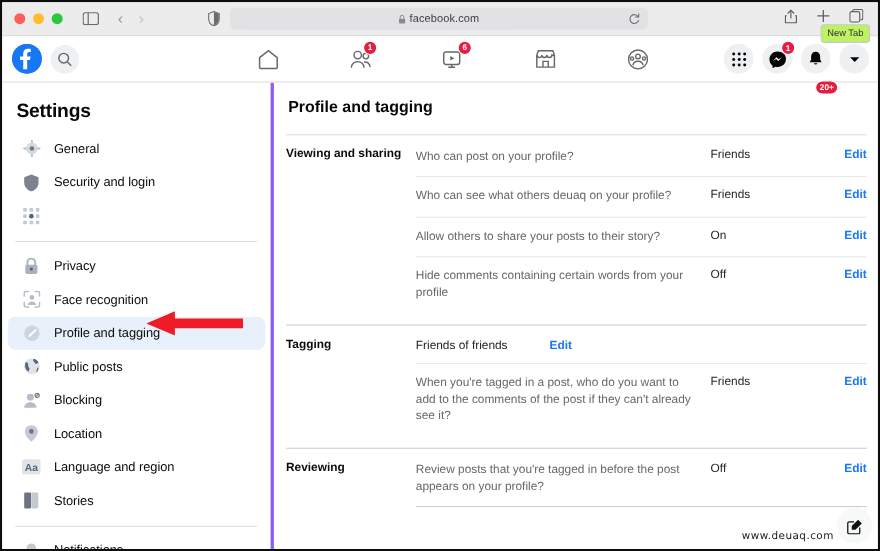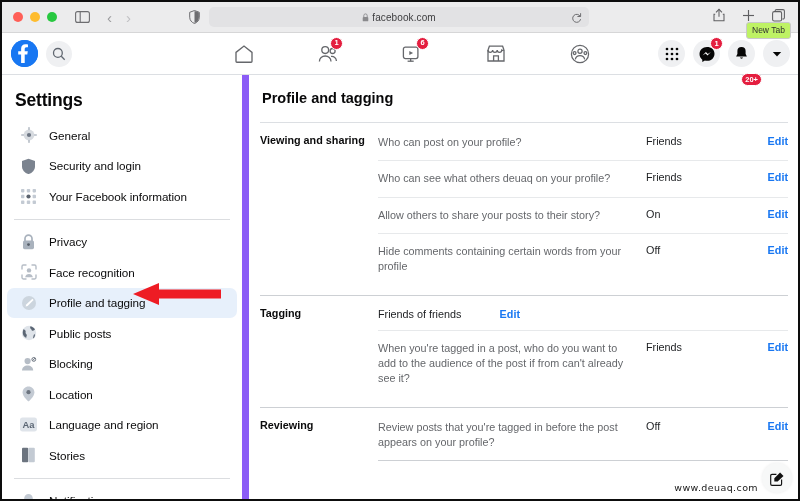--- a/index.html
+++ b/index.html
@@ -122,21 +122,21 @@
     position: relative;
     color: #050505;
   }
   .round-btn .badge.rb { top: -3px; right: -3px; }
   .round-btn .badge.rb2 { top: -5px; right: -7px; margin-top: 38px; }
 
   
   .sidebar {
     position: absolute; left: 0; top: 73px; width: 247px; height: 424px;
     background: #fff;
-    border-right: 7px solid #8b5cf6;
+    border-right: 3px solid #8b5cf6;
     padding-top: 8px;
     overflow: hidden;
   }
   .settings-title {
     font-size: 17.5px; font-weight: bold; color: #080809;
     margin: 7px 0 9px 13px; letter-spacing: -0.2px;
   }
   .nav-item {
     display: flex; align-items: center;
     height: 30.5px;
@@ -437,21 +437,20 @@
             <rect x="11.6" y="0" width="3.4" height="3.4" rx=".8"></rect>
             <rect x="0" y="5.8" width="3.4" height="3.4" rx=".8"></rect>
             <rect x="11.6" y="5.8" width="3.4" height="3.4" rx=".8"></rect>
             <rect x="0" y="11.6" width="3.4" height="3.4" rx=".8"></rect>
             <rect x="5.8" y="11.6" width="3.4" height="3.4" rx=".8"></rect>
             <rect x="11.6" y="11.6" width="3.4" height="3.4" rx=".8"></rect>
           </g>
           <circle cx="7.5" cy="7.5" r="2.1" fill="#5c646f"></circle>
         </svg>
       </span>
-      <span class="nav-label">Your Facebook information</span>
     </div>
 
     <div class="nav-divider"></div>
 
     <div class="nav-item">
       <span class="nav-icon">
         <svg width="13" height="16" viewBox="0 0 13 16">
           <path d="M3 7 V4.6 a3.5 3.5 0 0 1 7 0 V7" fill="none" stroke="#a9b2bd" stroke-width="1.7"></path>
           <rect x="1" y="6.6" width="11" height="8.6" rx="1.6" fill="#a9b2bd"></rect>
           <circle cx="6.5" cy="10.6" r="1.4" fill="#555d68"></circle>
@@ -587,21 +586,21 @@
     <div class="group-rule"></div>
 
     <div class="row">
       <div class="grp">Tagging</div>
       <div style="flex:1;">
         <div class="cellwrap" style="padding-top:2px;">
           <div class="val">Friends of friends</div>
           <div class="edit">Edit</div>
         </div>
         <div class="cellwrap qsep">
-          <div class="q">When you're tagged in a post, who do you want to add to the audience of the post if from can't already see it?</div>
+          <div class="q">When you're tagged in a post, who do you want to add to the comments of the post if they can't already see it?</div>
           <div class="val">Friends</div>
           <div class="edit">Edit</div>
         </div>
       </div>
     </div>
 
     <div class="group-rule"></div>
 
     <div class="row">
       <div class="grp">Reviewing</div>

